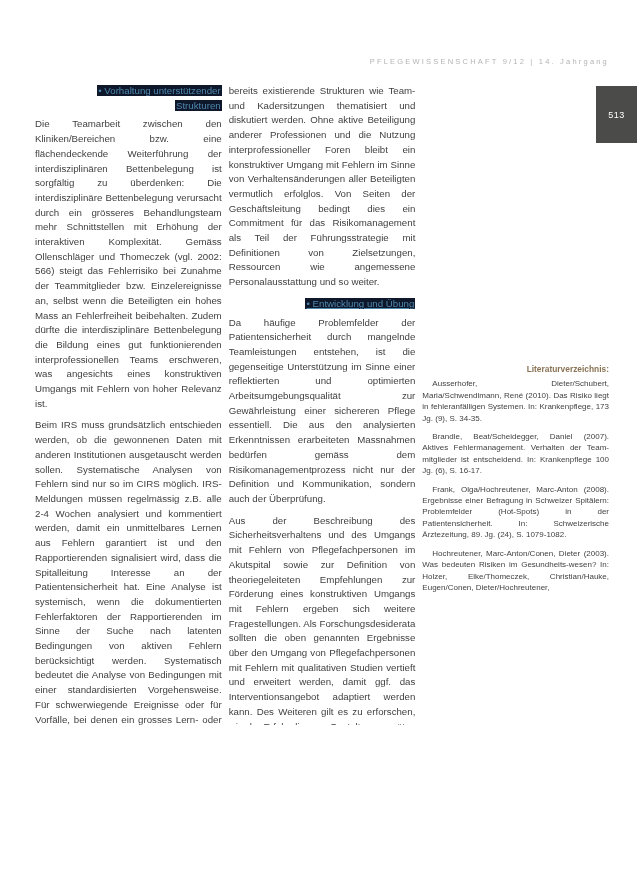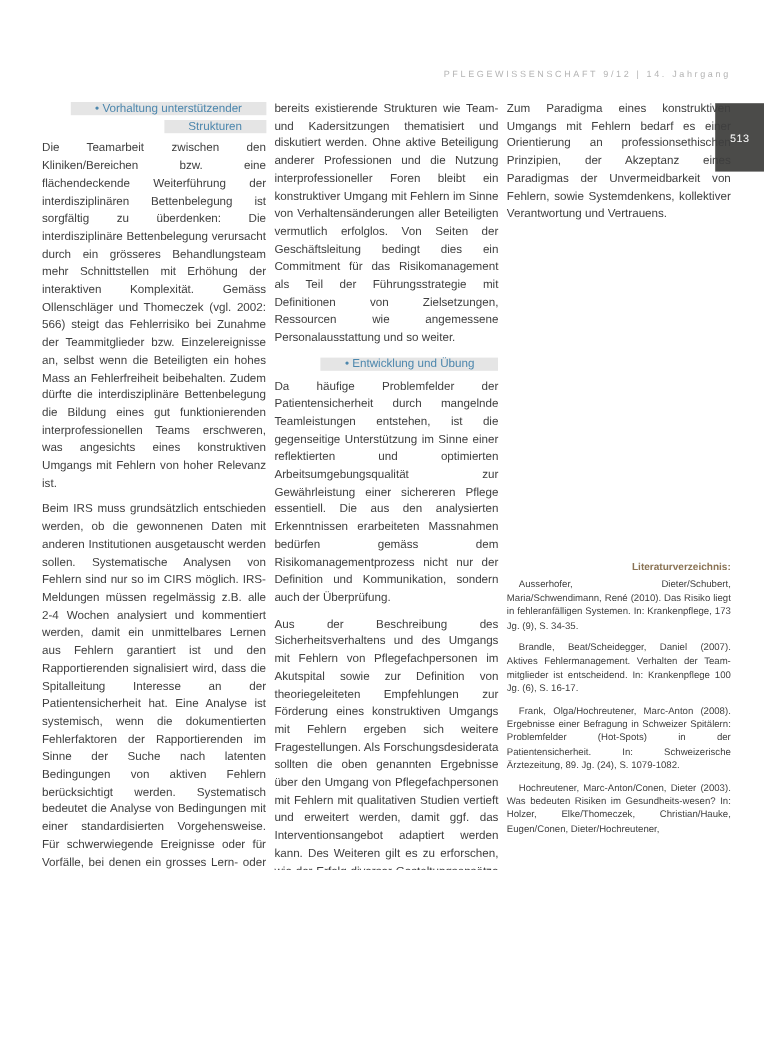--- a/index.html
+++ b/index.html
@@ -18,22 +18,22 @@
   }
   .columns {
     position:absolute; left:35px; top:84px; width:574px;
     display:flex; gap:7px;
   }
   .col { width:187px; font-size:9.7px; line-height:14.7px; text-align:justify; }
   .col p { margin:0 0 7px 0; }
   .heading {
     text-align:right; color:#4d87ad; margin:0 0 4px 0; line-height:14.7px;
   }
-  .heading .hl { background:#e5e5e5; padding:0 20px; }
-  .heading.mid { margin-top:3px; }
+  .heading .hl { background:#0f172a; padding:0 1px; }
+  .heading.mid { margin-top:3px;text-decoration:underline; }
   .refs { margin-top:280px; font-size:8px; line-height:11.4px; }
   .refs-heading {
     text-align:right; color:#8a7354; font-size:8.4px; margin:0 0 3px 0;font-weight:bold;
   }
   .ref { text-indent:10px; margin:0 0 5px 0; text-align:justify; }
   .page-footer {
     position:absolute; top:826px; right:28px;
     font-size:7px; letter-spacing:2px; color:#b4b4b4; white-space:nowrap;
   }
 </style>
@@ -62,21 +62,20 @@
     <div class="col">
       <p>bereits existierende Strukturen wie Team- und Kadersitzungen thematisiert und diskutiert werden. Ohne aktive Beteiligung anderer Professionen und die Nutzung interprofessioneller Foren bleibt ein konstruktiver Umgang mit Fehlern im Sinne von Verhaltensänderungen aller Beteiligten vermutlich erfolglos. Von Seiten der Geschäftsleitung bedingt dies ein Commitment für das Risikomanagement als Teil der Führungsstrategie mit Definitionen von Zielsetzungen, Ressourcen wie angemessene Personalausstattung und so weiter.</p>
       <div class="heading mid">
         <span class="hl">• Entwicklung und Übung</span>
       </div>
       <p>Da häufige Problemfelder der Patientensicherheit durch mangelnde Teamleistungen entstehen, ist die gegenseitige Unterstützung im Sinne einer reflektierten und optimierten Arbeitsumgebungsqualität zur Gewährleistung einer sichereren Pflege essentiell. Die aus den analysierten Erkenntnissen erarbeiteten Massnahmen bedürfen gemäss dem Risikomanagementprozess nicht nur der Definition und Kommunikation, sondern auch der Überprüfung.</p>
       <p>Aus der Beschreibung des Sicherheitsverhaltens und des Umgangs mit Fehlern von Pflegefachpersonen im Akutspital sowie zur Definition von theoriegeleiteten Empfehlungen zur Förderung eines konstruktiven Umgangs mit Fehlern ergeben sich weitere Fragestellungen. Als Forschungsdesiderata sollten die oben genannten Ergebnisse über den Umgang von Pflegefachpersonen mit Fehlern mit qualitativen Studien vertieft und erweitert werden, damit ggf. das Interventionsangebot adaptiert werden kann. Des Weiteren gilt es zu erforschen, wie der Erfolg diverser Gestaltungsansätze im Umgang mit Fehlern zu bewerten ist, bzw. welche Methoden und Massnahmen empirisch helfen, die Patientensicherheit zu verbessern.</p>
     </div>
 
     <div class="col">
-      <p>Zum Paradigma eines konstruktiven Umgangs mit Fehlern bedarf es einer Orientierung an professionsethischen Prinzipien, der Akzeptanz eines Paradigmas der Unvermeidbarkeit von Fehlern, sowie Systemdenkens, kollektiver Verantwortung und Vertrauens.</p>
       <div class="refs">
         <div class="refs-heading">Literaturverzeichnis:</div>
         <p class="ref">Ausserhofer, Dieter/Schubert, Maria/Schwendimann, René (2010). Das Risiko liegt in fehleranfälligen Systemen. In: Krankenpflege, 173 Jg. (9), S. 34-35.</p>
         <p class="ref">Brandle, Beat/Scheidegger, Daniel (2007). Aktives Fehlermanagement. Verhalten der Team-mitglieder ist entscheidend. In: Krankenpflege 100 Jg. (6), S. 16-17.</p>
         <p class="ref">Frank, Olga/Hochreutener, Marc-Anton (2008). Ergebnisse einer Befragung in Schweizer Spitälern: Problemfelder (Hot-Spots) in der Patientensicherheit. In: Schweizerische Ärztezeitung, 89. Jg. (24), S. 1079-1082.</p>
         <p class="ref">Hochreutener, Marc-Anton/Conen, Dieter (2003). Was bedeuten Risiken im Gesundheits-wesen? In: Holzer, Elke/Thomeczek, Christian/Hauke, Eugen/Conen, Dieter/Hochreutener,</p>
       </div>
     </div>
 
   </div>

